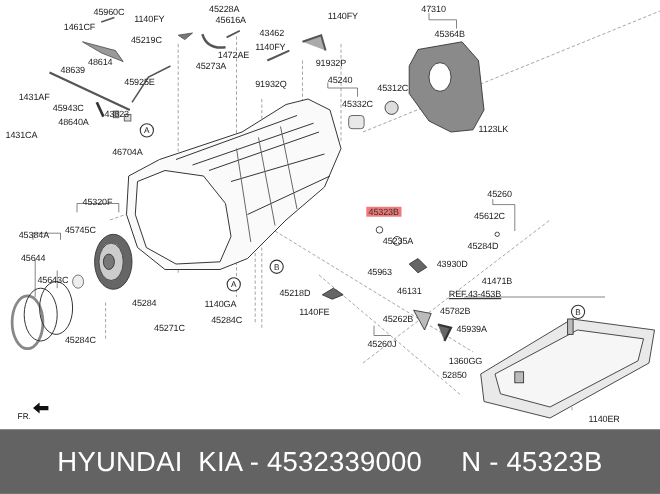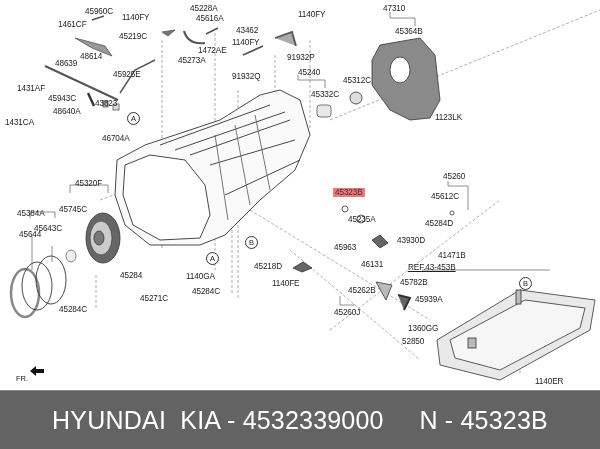--- a/index.html
+++ b/index.html
@@ -148,21 +148,21 @@
       <div class="lbl" style="left: 298px; top: 68px;">45240</div>
       <div class="lbl" style="left: 311px; top: 90px;">45332C</div>
       <div class="lbl" style="left: 383px; top: 4px;">47310</div>
       <div class="lbl" style="left: 395px; top: 27px;">45364B</div>
       <div class="lbl" style="left: 343px; top: 76px;">45312C</div>
       <div class="lbl" style="left: 435px; top: 113px;">1123LK</div>
       <div class="lbl" style="left: 75px; top: 179px;">45320F</div>
       <div class="lbl" style="left: 17px; top: 209px;">45384A</div>
       <div class="lbl" style="left: 59px; top: 205px;">45745C</div>
       <div class="lbl" style="left: 19px; top: 230px;">45644</div>
-      <div class="lbl" style="left: 34px; top: 224px;">45643C</div>
+      <div class="lbl" style="left: 34px; top: 250px;">45643C</div>
       <div class="lbl" style="left: 120px; top: 271px;">45284</div>
       <div class="lbl" style="left: 59px; top: 305px;">45284C</div>
       <div class="lbl" style="left: 140px; top: 294px;">45271C</div>
       <div class="lbl" style="left: 186px; top: 272px;">1140GA</div>
       <div class="lbl" style="left: 192px; top: 287px;">45284C</div>
       <div class="lbl" style="left: 254px; top: 262px;">45218D</div>
       <div class="lbl" style="left: 272px; top: 279px;">1140FE</div>
       <div class="lbl" style="left: 334px; top: 243px;">45963</div>
       <div class="lbl" style="left: 330px; top: 286px; margin-left: 18px;">45262B</div>
       <div class="lbl" style="left: 334px; top: 308px;">45260J</div>

